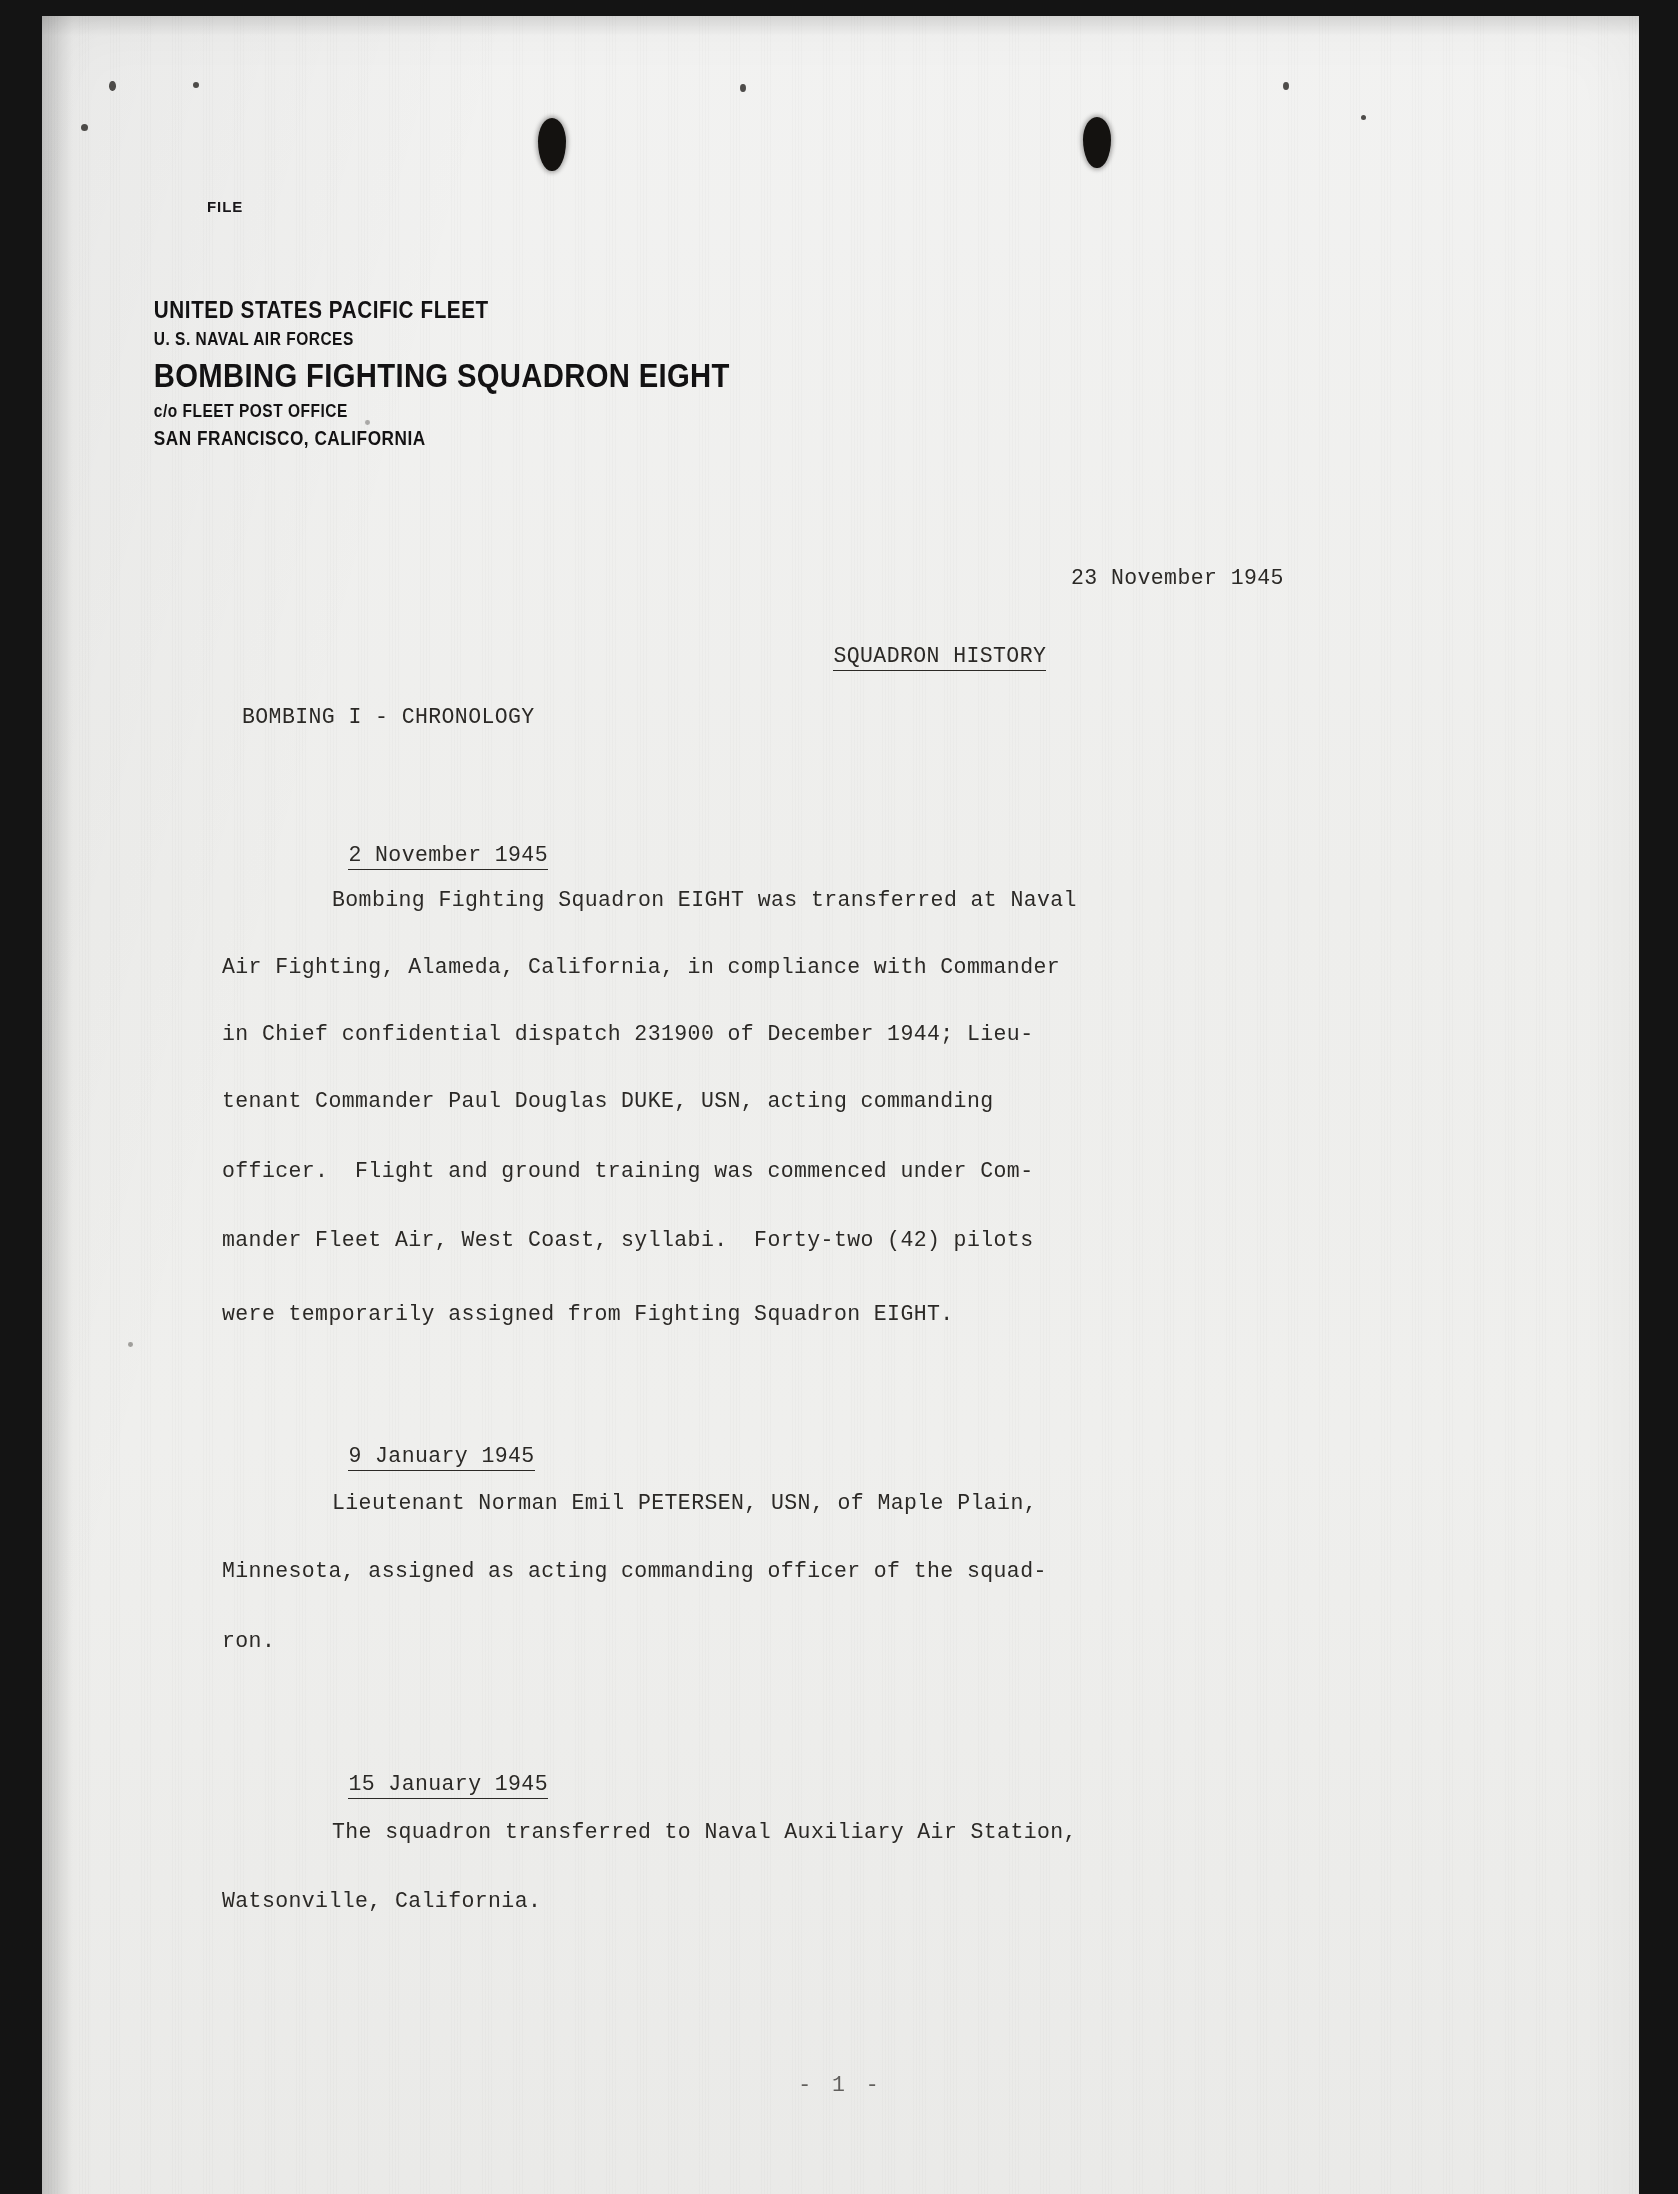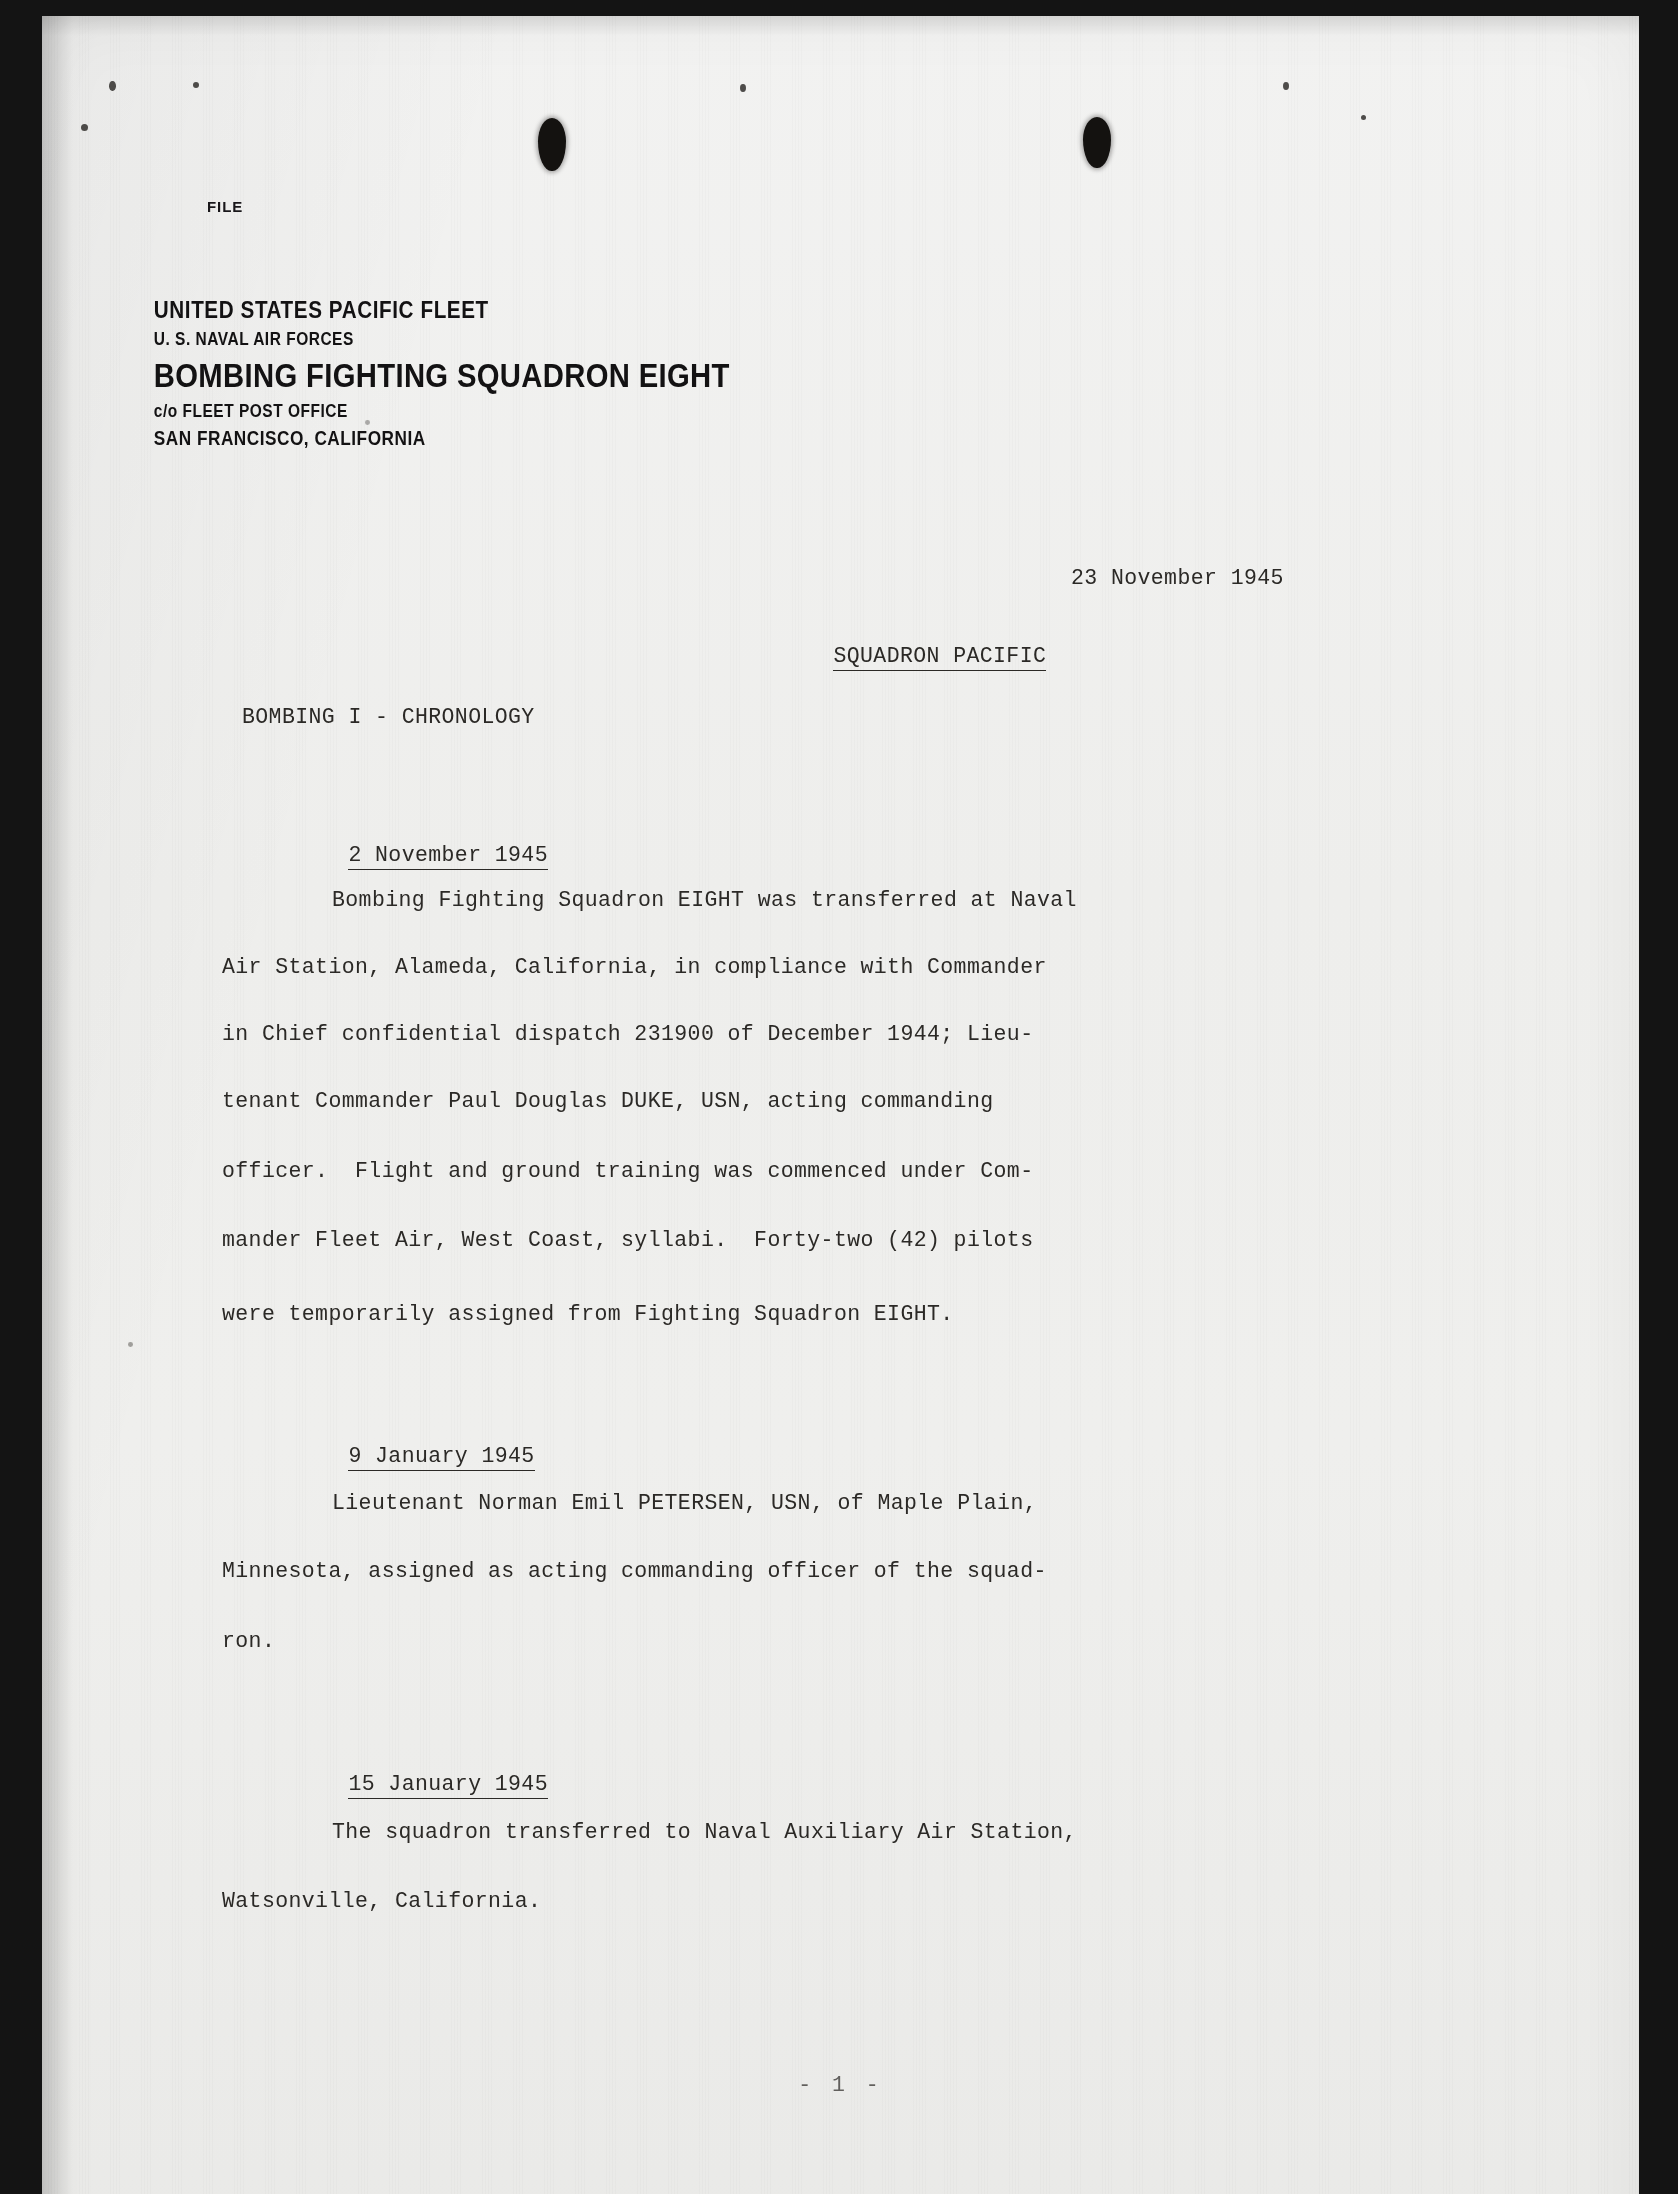--- a/index.html
+++ b/index.html
@@ -183,30 +183,30 @@
       <span class="lh-line" id="lh-squadron">BOMBING FIGHTING SQUADRON EIGHT</span>
       <span class="lh-line" id="lh-postoffice">c/o FLEET POST OFFICE</span>
       <span class="lh-line" id="lh-city">SAN FRANCISCO, CALIFORNIA</span>
     </div>
 
     <div id="typed-body">
 
       <div class="typed-line" id="doc-date">23 November 1945</div>
 
       <div class="typed-line" id="doc-title">
-        <span class="underlined">SQUADRON PACIFIC</span>
+        <span class="underlined">SQUADRON HISTORY</span>
       </div>
 
       <div class="typed-line" id="section-heading">BOMBING I - CHRONOLOGY</div>
 
       <div class="typed-line date-head" style="top:803px;">
         <span class="underlined">2 November 1945</span>
       </div>
       <div class="typed-line body-indent" style="top:872px;">Bombing Fighting Squadron EIGHT was transferred at Naval</div>
-      <div class="typed-line body-line" style="top:939px;">Air Station, Alameda, California, in compliance with Commander</div>
+      <div class="typed-line body-line" style="top:939px;">Air Fighting, Alameda, California, in compliance with Commander</div>
       <div class="typed-line body-line" style="top:1006px;">in Chief confidential dispatch 231900 of December 1944; Lieu-</div>
       <div class="typed-line body-line" style="top:1073px;">tenant Commander Paul Douglas DUKE, USN, acting commanding</div>
       <div class="typed-line body-line" style="top:1143px;">officer.  Flight and ground training was commenced under Com-</div>
       <div class="typed-line body-line" style="top:1212px;">mander Fleet Air, West Coast, syllabi.  Forty-two (42) pilots</div>
       <div class="typed-line body-line" style="top:1286px;">were temporarily assigned from Fighting Squadron EIGHT.</div>
 
       <div class="typed-line date-head" style="top:1404px;">
         <span class="underlined">9 January 1945</span>
       </div>
       <div class="typed-line body-indent" style="top:1475px;">Lieutenant Norman Emil PETERSEN, USN, of Maple Plain,</div>

